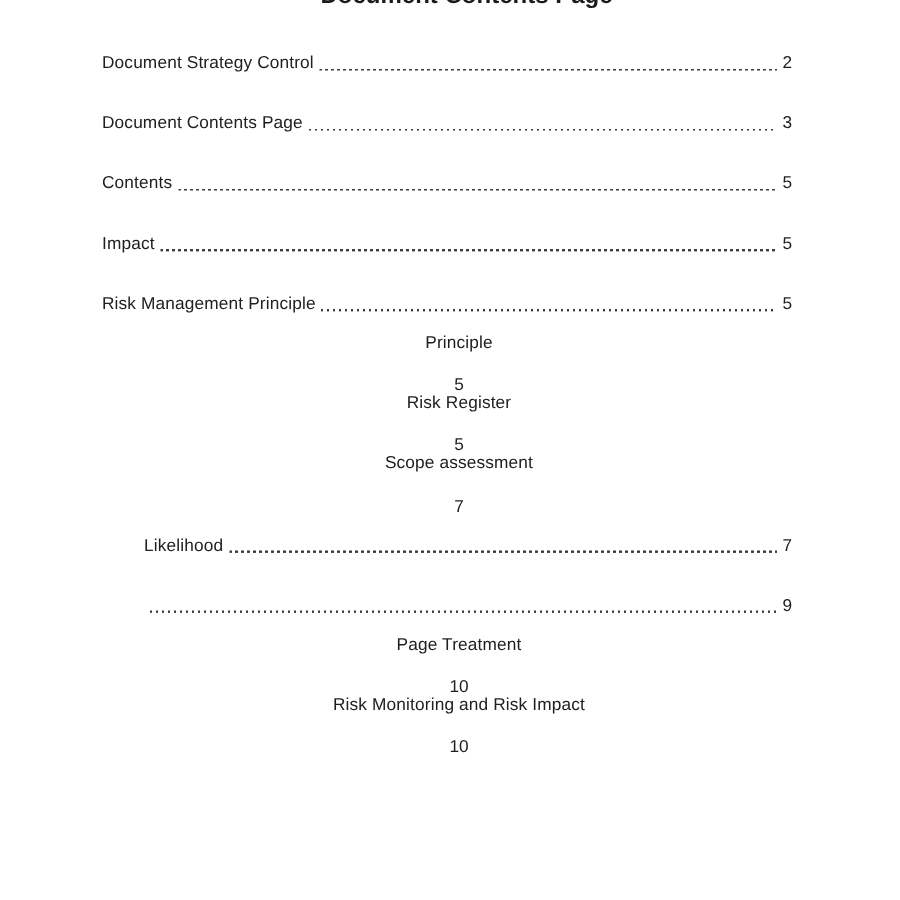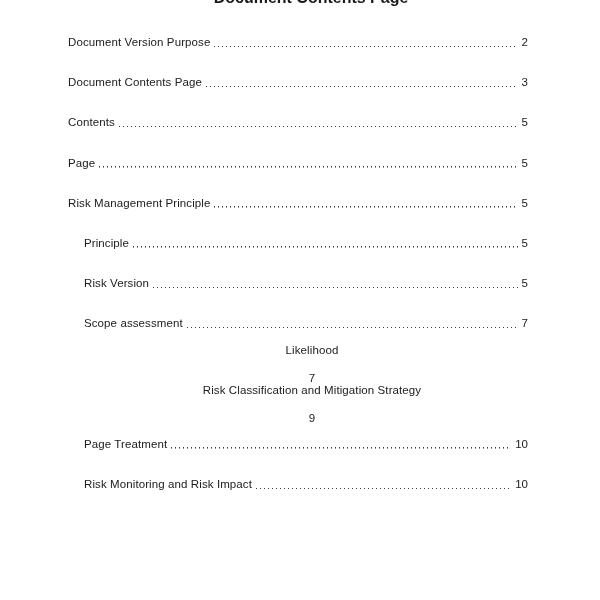--- a/index.html
+++ b/index.html
@@ -39,22 +39,22 @@
     top: 22px;
   }
   .toc-row {
     height: 40.2px;
     display: flex;
     align-items: center;
     font-size: 11.5px;
     color: #202020;
     cursor: pointer;
   }
-  .toc-row.lvl1 { padding-left: 16px; }
-  .toc-row.lvl2 { padding-left: 28px; flex-direction: column; }
+  .toc-row.lvl1 { padding-left: 16px; flex-direction: column; }
+  .toc-row.lvl2 { padding-left: 28px; }
   .toc-label {
     white-space: nowrap;
     letter-spacing: 0.1px;
   }
   .toc-leader {
     flex: 1;
     height: 10px;
     margin: 0 4px;
     background: repeating-linear-gradient(90deg, #3c3c3c 0 1.4px, transparent 1.4px 4px) left bottom / 100% 1.6px no-repeat;
   }
@@ -62,66 +62,65 @@
     white-space: nowrap;
   }
 </style>
 </head>
 <body>
 
 <div class="page">
   <h1 class="doc-title">Document Contents Page</h1>
   <div class="toc" id="toc-list">
       <div class="toc-row lvl0">
-        <span class="toc-label">Document Version Purpose</span>
+        <span class="toc-label">Document Strategy Control</span>
         <span class="toc-leader"></span>
         <span class="toc-page">2</span>
       </div>
       <div class="toc-row lvl0">
         <span class="toc-label">Document Contents Page</span>
         <span class="toc-leader"></span>
         <span class="toc-page">3</span>
       </div>
       <div class="toc-row lvl0">
         <span class="toc-label">Contents</span>
         <span class="toc-leader"></span>
         <span class="toc-page">5</span>
       </div>
       <div class="toc-row lvl0">
-        <span class="toc-label">Page</span>
+        <span class="toc-label">Impact</span>
         <span class="toc-leader"></span>
         <span class="toc-page">5</span>
       </div>
       <div class="toc-row lvl0">
         <span class="toc-label">Risk Management Principle</span>
         <span class="toc-leader"></span>
         <span class="toc-page">5</span>
       </div>
       <div class="toc-row lvl1">
         <span class="toc-label">Principle</span>
         <span class="toc-leader"></span>
         <span class="toc-page">5</span>
       </div>
       <div class="toc-row lvl1">
-        <span class="toc-label">Risk Version</span>
+        <span class="toc-label">Risk Register</span>
         <span class="toc-leader"></span>
         <span class="toc-page">5</span>
       </div>
       <div class="toc-row lvl1">
         <span class="toc-label">Scope assessment</span>
         <span class="toc-leader"></span>
         <span class="toc-page">7</span>
       </div>
       <div class="toc-row lvl2">
         <span class="toc-label">Likelihood</span>
         <span class="toc-leader"></span>
         <span class="toc-page">7</span>
       </div>
       <div class="toc-row lvl2">
-        <span class="toc-label">Risk Classification and Mitigation Strategy</span>
         <span class="toc-leader"></span>
         <span class="toc-page">9</span>
       </div>
       <div class="toc-row lvl1">
         <span class="toc-label">Page Treatment</span>
         <span class="toc-leader"></span>
         <span class="toc-page">10</span>
       </div>
       <div class="toc-row lvl1">
         <span class="toc-label">Risk Monitoring and Risk Impact</span>

